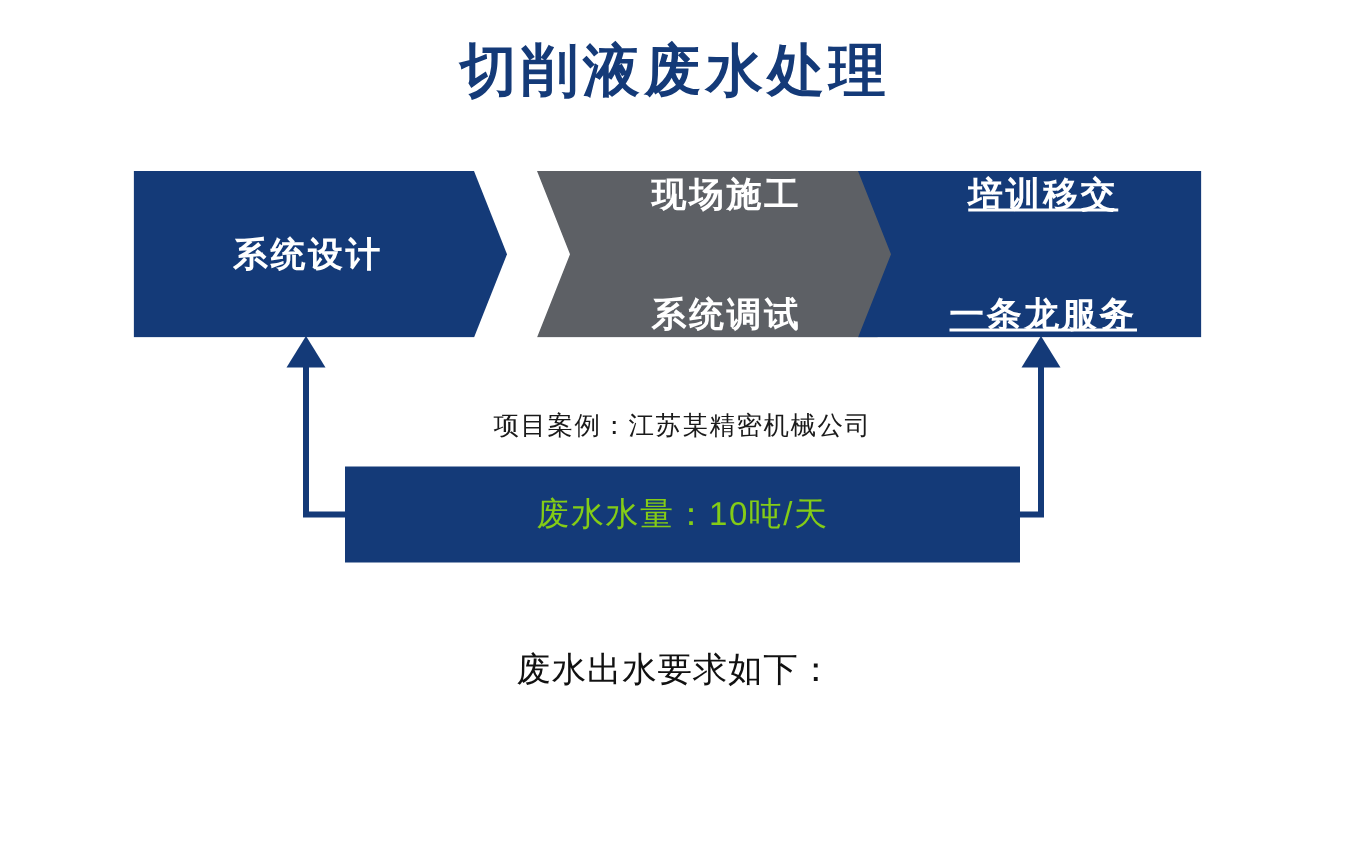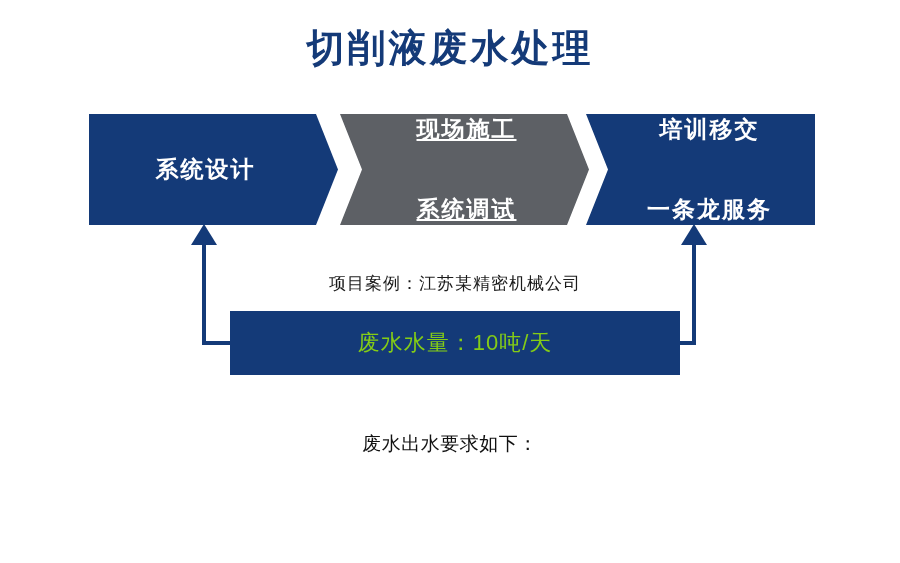--- a/index.html
+++ b/index.html
@@ -54,36 +54,36 @@
 
   .chev-1 {
     left: 89px;
     width: 249px;
     background: #143a78;
     -webkit-clip-path: polygon(0 0, 227px 0, 249px 50%, 227px 100%, 0 100%);
     clip-path: polygon(0 0, 227px 0, 249px 50%, 227px 100%, 0 100%);
     padding-right: 16px;
   }
   .chev-2 {
-    left: 340px;
+    left: 358px;
     width: 249px;
     background: #5d6065;
     -webkit-clip-path: polygon(0 0, 227px 0, 249px 50%, 227px 100%, 0 100%, 22px 50%);
     clip-path: polygon(0 0, 227px 0, 249px 50%, 227px 100%, 0 100%, 22px 50%);
     padding-right: 10px;
     padding-left: 14px;
-    text-decoration: underline;
   }
   .chev-3 {
-    left: 586px;
+    left: 572px;
     width: 229px;
     background: #143a78;
     -webkit-clip-path: polygon(0 0, 229px 0, 229px 100%, 0 100%, 22px 50%);
     clip-path: polygon(0 0, 229px 0, 229px 100%, 0 100%, 22px 50%);
     padding-left: 18px;
+    text-decoration: underline;
   }
 
   
   #connectors {
     position: absolute;
     left: 0;
     top: 0;
     width: 900px;
     height: 563px;
     pointer-events: none;
@@ -119,21 +119,21 @@
     white-space: nowrap;
   }
 
   
   .footnote {
     position: absolute;
     left: 0;
     width: 900px;
     text-align: center;
     color: #111111;
-    font-size: 19px;
+    font-size: 23px;
     letter-spacing: 0.5px;
     white-space: nowrap;
   }
   .footnote-1 { top: 431px; }
   .footnote-2 { top: 463px; }
 </style>
 </head>
 <body>
 
 <div id="canvas">

